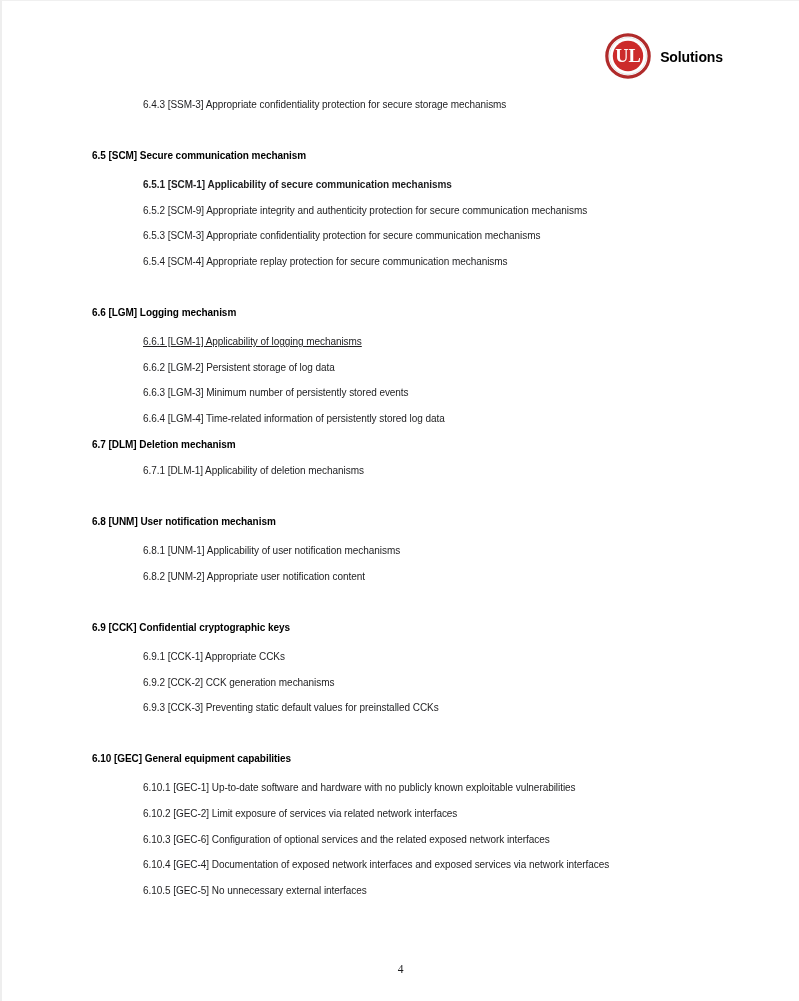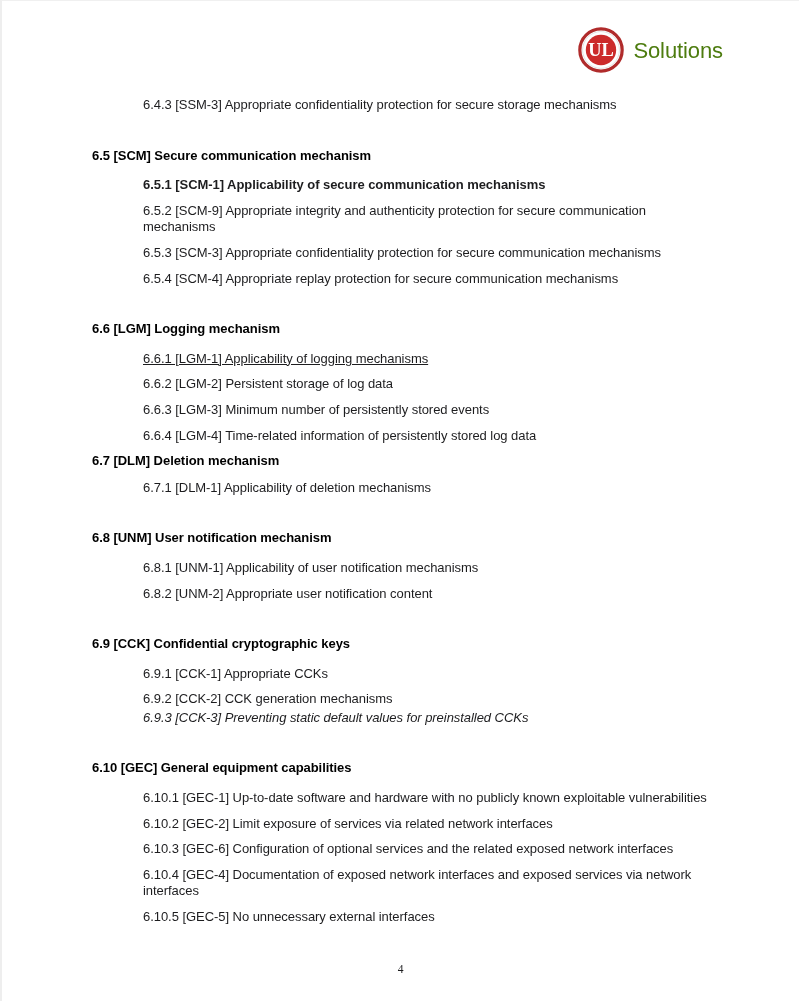--- a/index.html
+++ b/index.html
@@ -27,50 +27,50 @@
   .header {
     position: absolute;
     top: 0;
     left: 0;
     right: 0;
     height: 88px;
   }
   .logo-block {
     position: absolute;
     right: 76px;
-    top: 26px;
+    top: 32px;
     display: flex;
     align-items: center;
     gap: 9px;
   }
   .ul-mark {
     width: 46px;
     height: 46px;
     flex: 0 0 auto;
     display: block;
   }
   .logo-word {
-    font-size: 22px;
-    font-weight: normal;
+    font-size: 14px;
+    font-weight: bold;
     letter-spacing: -0.1px;
-    color: #4d7c0f;
+    color: #000000;
     line-height: 1;
     padding-top: 2px;
   }
 
   
   .doc-body {
     position: absolute;
     top: 88px;
     left: 90px;
     width: 618px;
   }
 
   .entry {
-    font-size: 13px;
+    font-size: 10px;
     line-height: 16.6px;
     color: #1d1d1f;
     letter-spacing: -0.05px;
   }
 
   .entry.heading {
     font-weight: bold;
     margin-left: 0;
     color: #000000;
   }
@@ -127,21 +127,21 @@
       <div class="entry item" style="margin-top: 9px;">6.6.3 [LGM-3] Minimum number of persistently stored events</div>
       <div class="entry item" style="margin-top: 9px;">6.6.4 [LGM-4] Time-related information of persistently stored log data</div>
       <div class="entry heading" style="margin-top: 9px;">6.7 [DLM] Deletion mechanism</div>
       <div class="entry item" style="margin-top: 10px;">6.7.1 [DLM-1] Applicability of deletion mechanisms</div>
       <div class="entry heading" style="margin-top: 34px;">6.8 [UNM] User notification mechanism</div>
       <div class="entry item" style="margin-top: 13px;">6.8.1 [UNM-1] Applicability of user notification mechanisms</div>
       <div class="entry item" style="margin-top: 9px;">6.8.2 [UNM-2] Appropriate user notification content</div>
       <div class="entry heading" style="margin-top: 34px;">6.9 [CCK] Confidential cryptographic keys</div>
       <div class="entry item" style="margin-top: 13px;">6.9.1 [CCK-1] Appropriate CCKs</div>
       <div class="entry item" style="margin-top: 9px;">6.9.2 [CCK-2] CCK generation mechanisms</div>
-      <div class="entry item" style="margin-top: 2px; font-style: italic;">6.9.3 [CCK-3] Preventing static default values for preinstalled CCKs</div>
+      <div class="entry item" style="margin-top: 9px;">6.9.3 [CCK-3] Preventing static default values for preinstalled CCKs</div>
       <div class="entry heading" style="margin-top: 34px;">6.10 [GEC] General equipment capabilities</div>
       <div class="entry item" style="margin-top: 13px;">6.10.1 [GEC-1] Up-to-date software and hardware with no publicly known exploitable vulnerabilities</div>
       <div class="entry item" style="margin-top: 9px;">6.10.2 [GEC-2] Limit exposure of services via related network interfaces</div>
       <div class="entry item" style="margin-top: 9px;">6.10.3 [GEC-6] Configuration of optional services and the related exposed network interfaces</div>
       <div class="entry item" style="margin-top: 9px;">6.10.4 [GEC-4] Documentation of exposed network interfaces and exposed services via network interfaces</div>
       <div class="entry item" style="margin-top: 9px;">6.10.5 [GEC-5] No unnecessary external interfaces</div>
     </div>
 
   <div class="footer">
     <span class="page-number">4</span>

